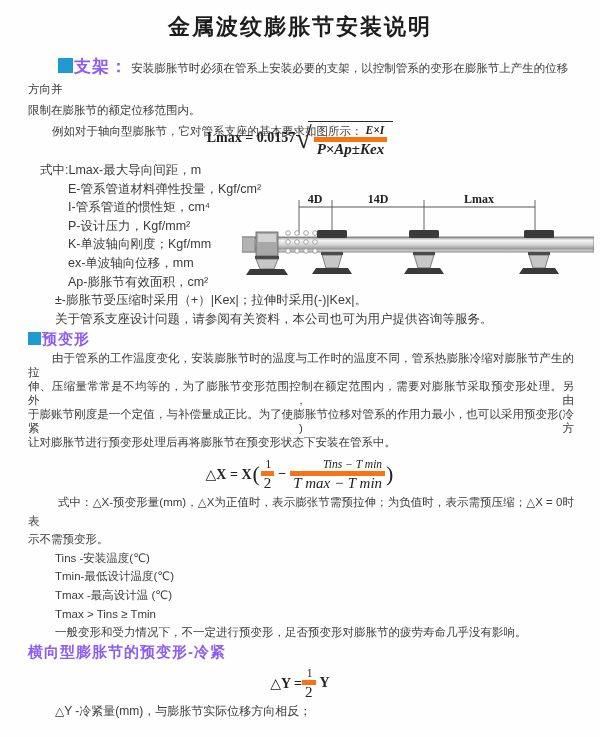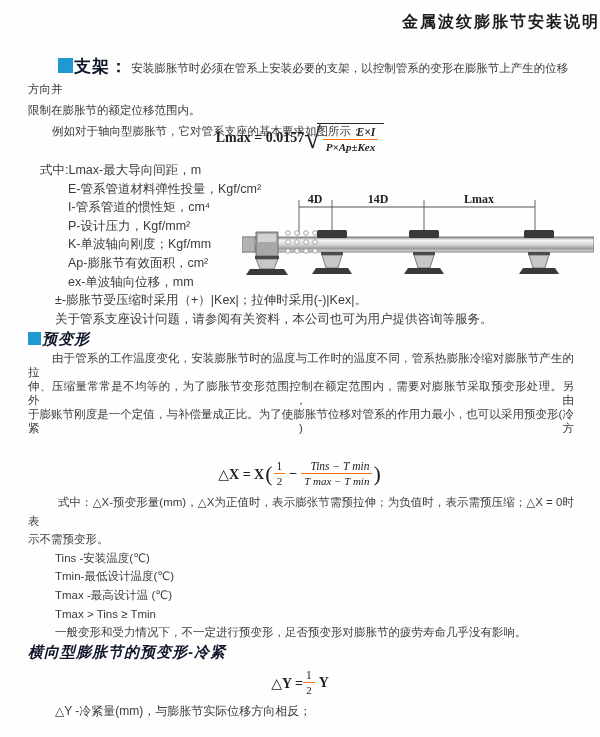--- a/index.html
+++ b/index.html
@@ -1,47 +1,47 @@
 <!DOCTYPE html>
 <html><head>
 <meta charset="utf-8">
 <style>
   html,body{margin:0;padding:0;background:#ffffff;}
   .page{
     position:relative;width:600px;height:737px;background:#fefefe;overflow:hidden;
     font-family:"Liberation Sans","DejaVu Sans",sans-serif;color:#3b3b3b;
   }
   .title{
-    position:absolute;top:12px;left:0;width:100%;text-align:right;
-    font-size:16px;font-weight:bold;color:#1d1d1d;letter-spacing:2px;
+    position:absolute;top:12px;left:0;width:100%;text-align:center;
+    font-size:22px;font-weight:bold;color:#1d1d1d;letter-spacing:2px;
   }
   
   .sq{display:inline-block;background:#1f9ad1;vertical-align:-1px;margin-right:1px;}
   .sq-lg{width:15px;height:15px;}
   .sq-md{width:13px;height:13px;}
-  .h-blue{color:#0f172a;font-weight:bold;}
+  .h-blue{color:#8b5cf6;font-weight:bold;}
   .h-lg{font-size:17px;letter-spacing:1px;}
-  .h-md{font-size:15px;letter-spacing:1px;font-style:italic;}
+  .h-md{font-size:15px;letter-spacing:1px;}
 
   .sec1{position:absolute;top:56px;left:28px;width:546px;font-size:11.5px;line-height:21px;}
   .sec1 .first{text-indent:30px;}
   .indent{text-indent:24px;}
 
   
   .fx{position:absolute;left:0;width:100%;display:flex;justify-content:center;align-items:center;
       font-family:"Liberation Serif","DejaVu Serif",serif;color:#222;}
   .fx1{top:120px;height:36px;font-size:14px;font-weight:bold;}
   .fx2{top:456px;height:36px;font-size:14px;}
   .fx3{top:666px;height:34px;font-size:14px;}
   .f-lhs{font-weight:bold;}
   .rad{font-size:30px;line-height:26px;font-weight:400;margin-right:-4px;}
   .sq-body{border-top:1.6px solid #2a2a2a;padding:2px 6px 0 6px;display:inline-block;}
   .fr{display:inline-flex;flex-direction:column;text-align:right;vertical-align:middle;}
   .fn{font-size:11.5px;padding:0 3px;line-height:13px;}
-  .fd{font-size:11px;padding:1px 3px 0;line-height:13px;border-top:1px solid #f97316;}
+  .fd{font-size:15px;padding:1px 3px 0;line-height:13px;border-top:5px solid #f97316;}
   .it{font-style:italic;}
   .paren{font-size:22px;font-weight:400;line-height:22px;margin:0 1px;}
   .fmin{margin:0 4px;font-weight:bold;}
   .f-rhs{font-weight:bold;margin-left:4px;}
 
   .defs{position:absolute;top:161px;left:28px;width:560px;font-size:12.5px;line-height:18.6px;}
   .p12{padding-left:12px;}
   .p27{padding-left:27px;}
   .p40{padding-left:40px;}
 
@@ -82,22 +82,22 @@
       </span>
     </span>
   </div>
 
   <div class="defs">
     <div class="p12">式中:Lmax-最大导向间距，m</div>
     <div class="p40">E-管系管道材料弹性投量，Kgf/cm²</div>
     <div class="p40">I-管系管道的惯性矩，cm⁴</div>
     <div class="p40">P-设计压力，Kgf/mm²</div>
     <div class="p40">K-单波轴向刚度；Kgf/mm</div>
+    <div class="p40">ex-单波轴向位移，mm</div>
     <div class="p40">Ap-膨胀节有效面积，cm²</div>
-    <div class="p40">ex-单波轴向位移，mm</div>
     <div class="p27">±-膨胀节受压缩时采用（+）|Kex|；拉伸时采用(-)|Kex|。</div>
     <div class="p27">关于管系支座设计问题，请参阅有关资料，本公司也可为用户提供咨询等服务。</div>
   </div>
 
   <svg class="diagram" width="352" height="100" viewBox="0 0 352 100">
     <defs>
       <linearGradient id="pipeGrad" x1="0" y1="0" x2="0" y2="1">
         <stop offset="0" stop-color="#8f8f8f"></stop>
         <stop offset="0.22" stop-color="#f4f4f4"></stop>
         <stop offset="0.5" stop-color="#d8d8d8"></stop>
@@ -160,20 +160,21 @@
       <polygon points="281,78 313,78 317,84 277,84" fill="#3a3a3a"></polygon>
     </g>
   </svg>
 
   <div class="sec2head"><span class="sq sq-md"></span><span class="h-blue h-md">预变形</span></div>
 
   <div class="para2">
     <div class="jl indent">由于管系的工作温度变化，安装膨胀节时的温度与工作时的温度不同，管系热膨胀冷缩对膨胀节产生的拉</div>
     <div class="jl">伸、压缩量常常是不均等的，为了膨胀节变形范围控制在额定范围内，需要对膨胀节采取预变形处理。另外，由</div>
     <div class="jl">于膨账节刚度是一个定值，与补偿量成正比。为了使膨胀节位移对管系的作用力最小，也可以采用预变形(冷紧)方</div>
+    <div>让对膨胀节进行预变形处理后再将膨胀节在预变形状态下安装在管系中。</div>
   </div>
 
 
   <div class="fx fx2">
     <span class="f-lhs">△X = X</span>
     <span class="paren">(</span>
     <span class="fr">
       <span class="fn">1</span>
       <span class="fd">2</span>
     </span>

